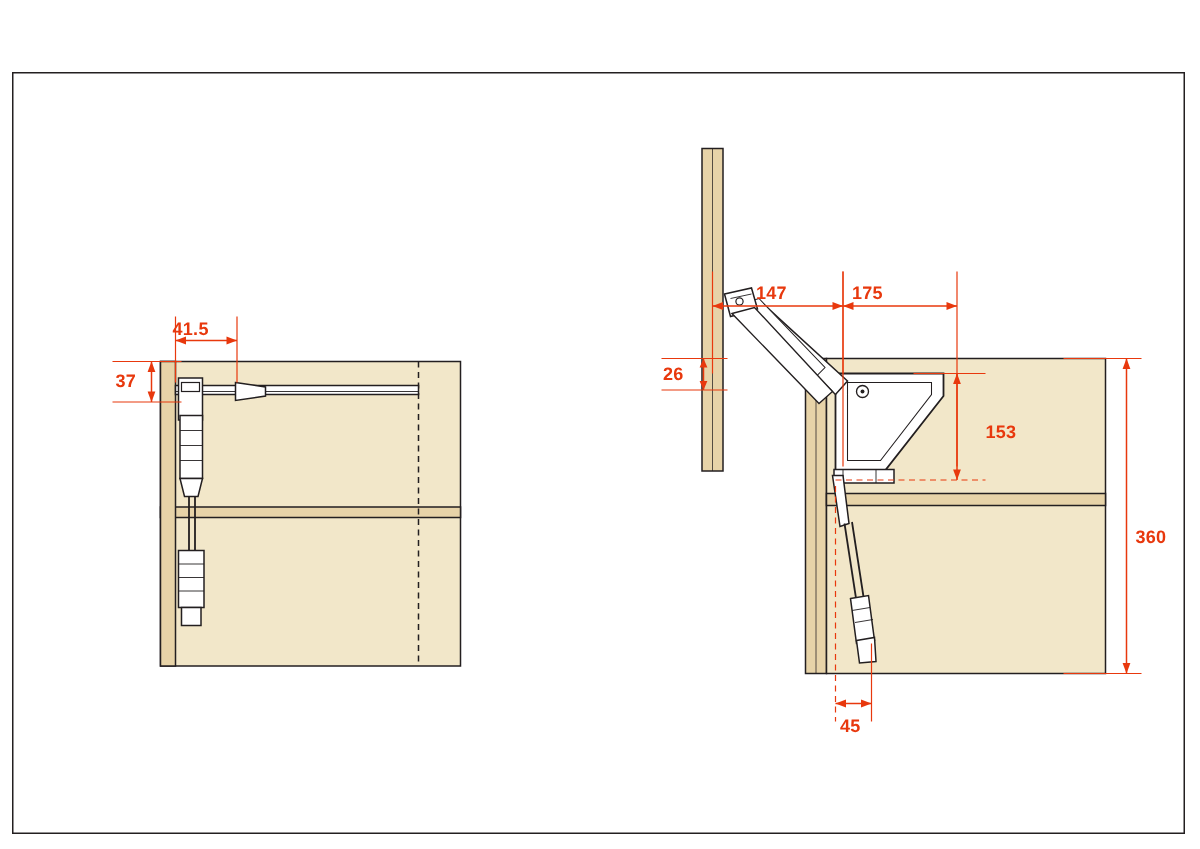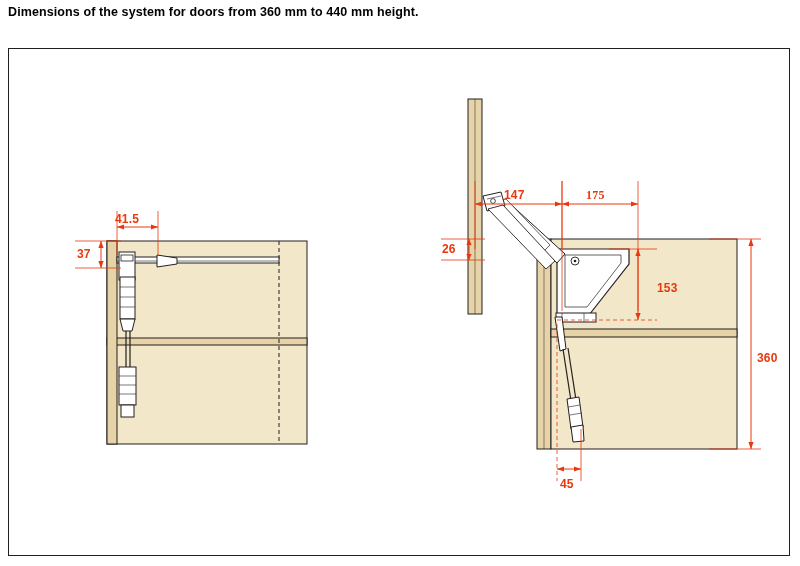--- a/index.html
+++ b/index.html
@@ -65,21 +65,20 @@
     font-weight: bold;
     font-family: "Liberation Sans", sans-serif;
     white-space: nowrap;
     letter-spacing: 0.2px;
   }
 </style>
 </head>
 <body>
 
 <div class="header">
-  <div class="subtitle">Dimensions of the system for doors from 360 mm to 440 mm height.</div>
 </div>
 
 <div class="frame">
   <div class="stage">
 
     <svg class="draw" viewBox="0 0 782 508">
 
       <g>
 
         <rect x="98" y="192" width="200" height="203" fill="#f2e7c9" stroke="#231f20" stroke-width="1"></rect>
@@ -195,20 +194,20 @@
         <line x1="548" y1="420" x2="572" y2="420" stroke="#e8380d" stroke-width="1"></line>
         <path d="M548 420 L555 417.4 L555 422.6 Z" fill="#e8380d"></path>
         <path d="M572 420 L565 417.4 L565 422.6 Z" fill="#e8380d"></path>
       </g>
     </svg>
 
     <div class="dimlabel" style="left:106px; top:163px;">41.5</div>
     <div class="dimlabel" style="left:68px; top:198px;">37</div>
 
     <div class="dimlabel" style="left:495px; top:139px;">147</div>
-    <div class="dimlabel" style="left:577px; top:139px;font-family:Liberation Serif, serif;">175</div>
+    <div class="dimlabel" style="left:559px; top:139px;">175</div>
     <div class="dimlabel" style="left:433px; top:193px;text-align:right;">26</div>
     <div class="dimlabel" style="left:648px; top:232px;">153</div>
     <div class="dimlabel" style="left:748px; top:302px;">360</div>
     <div class="dimlabel" style="left:551px; top:428px;">45</div>
 
   </div>
 </div>
 
 </body></html>

